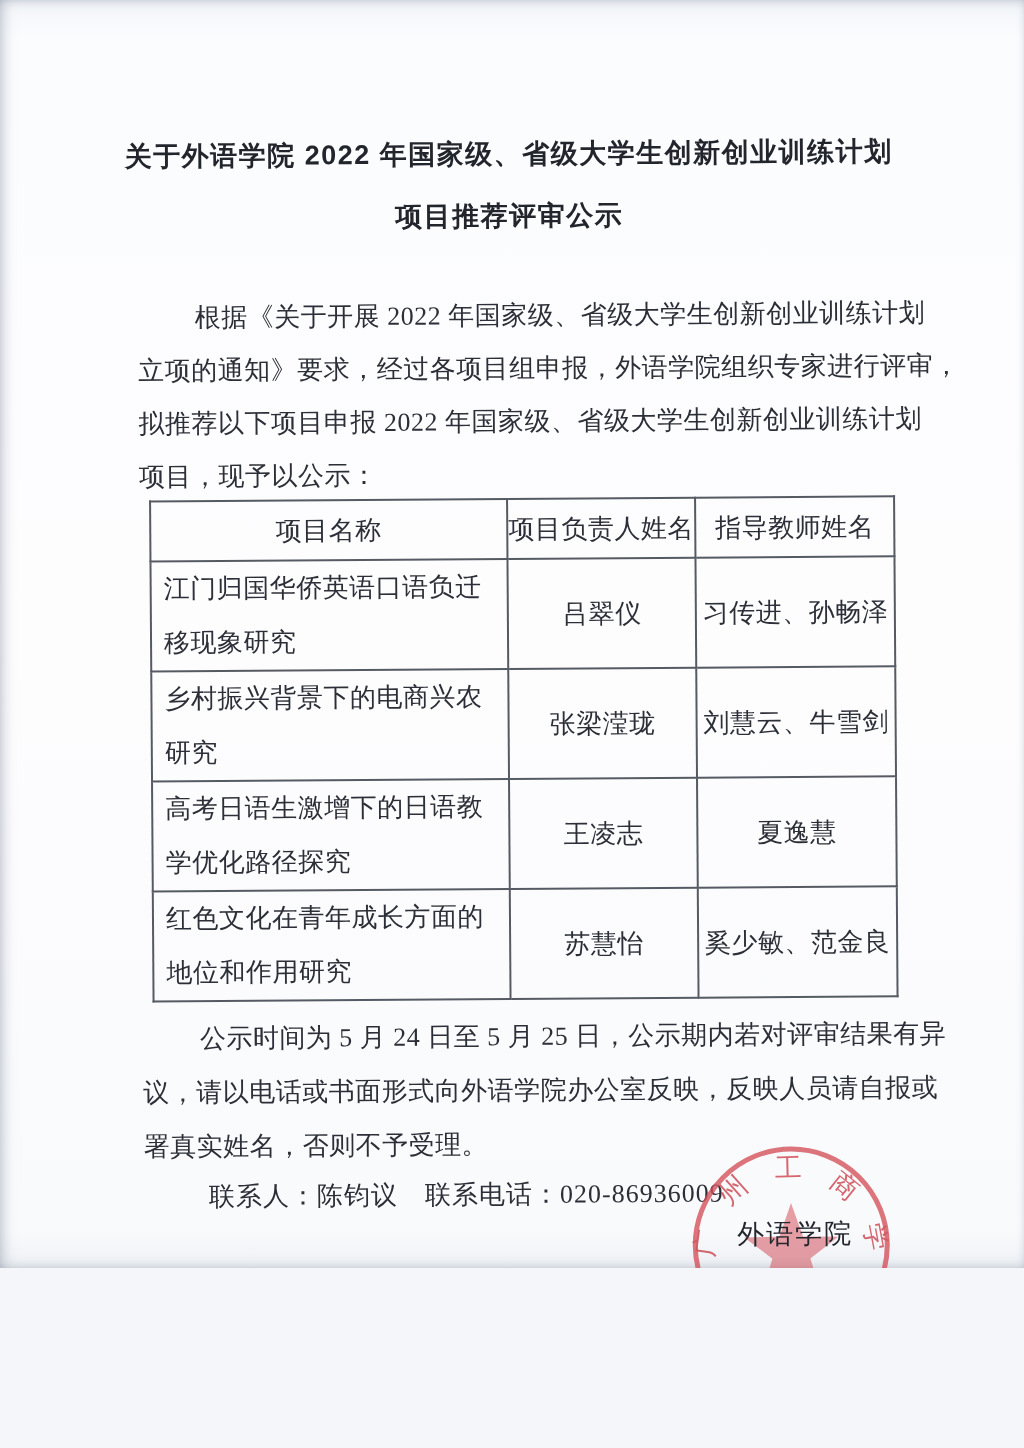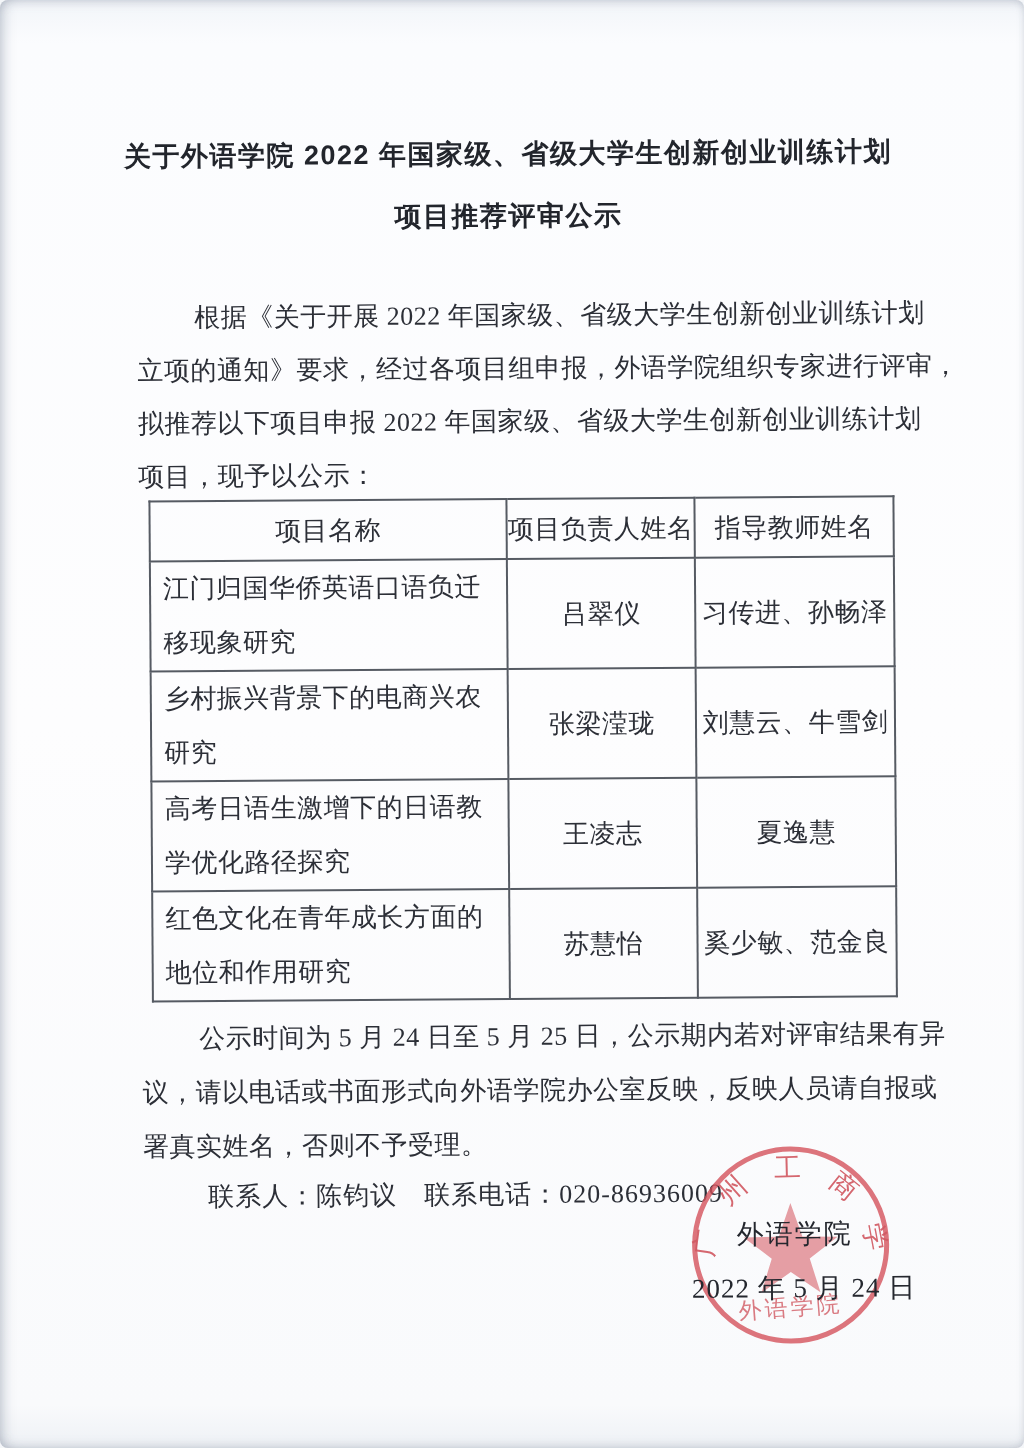--- a/index.html
+++ b/index.html
@@ -2,27 +2,26 @@
 <html><head>
 <meta charset="utf-8">
 <style>
   * { margin:0; padding:0; box-sizing:border-box; }
   html,body { width:1024px; height:1448px; }
   body {
     font-family: "Liberation Serif", "DejaVu Serif", serif;
     background:#f4f6f9;
   }
   .page {
-    position:relative; width:1024px; height:1448px; overflow:hidden;
+    position:relative; width:1024px; height:1268px; overflow:hidden;
     background:linear-gradient(180deg,#f2f5f9 0%, #fbfcfe 3%, #fdfdfe 50%, #f9fafc 97%, #eef1f5 100%);
     box-shadow: inset 10px 0 14px -8px rgba(120,130,150,.45),
                 inset -6px 0 10px -8px rgba(120,130,150,.30),
                 inset 0 8px 12px -8px rgba(120,130,150,.40),
                 inset 0 -8px 12px -8px rgba(120,130,150,.35);
-    border-radius: 8px;
   }
   .content {
     position:absolute; inset:0;
     transform: rotate(-0.4deg);
     transform-origin: 50% 50%;
     color:#2c2f37;
   }
   .doc-title {
     position:absolute; left:0; width:1024px; text-align:center;
     font-family:"Liberation Sans","DejaVu Sans",sans-serif;

